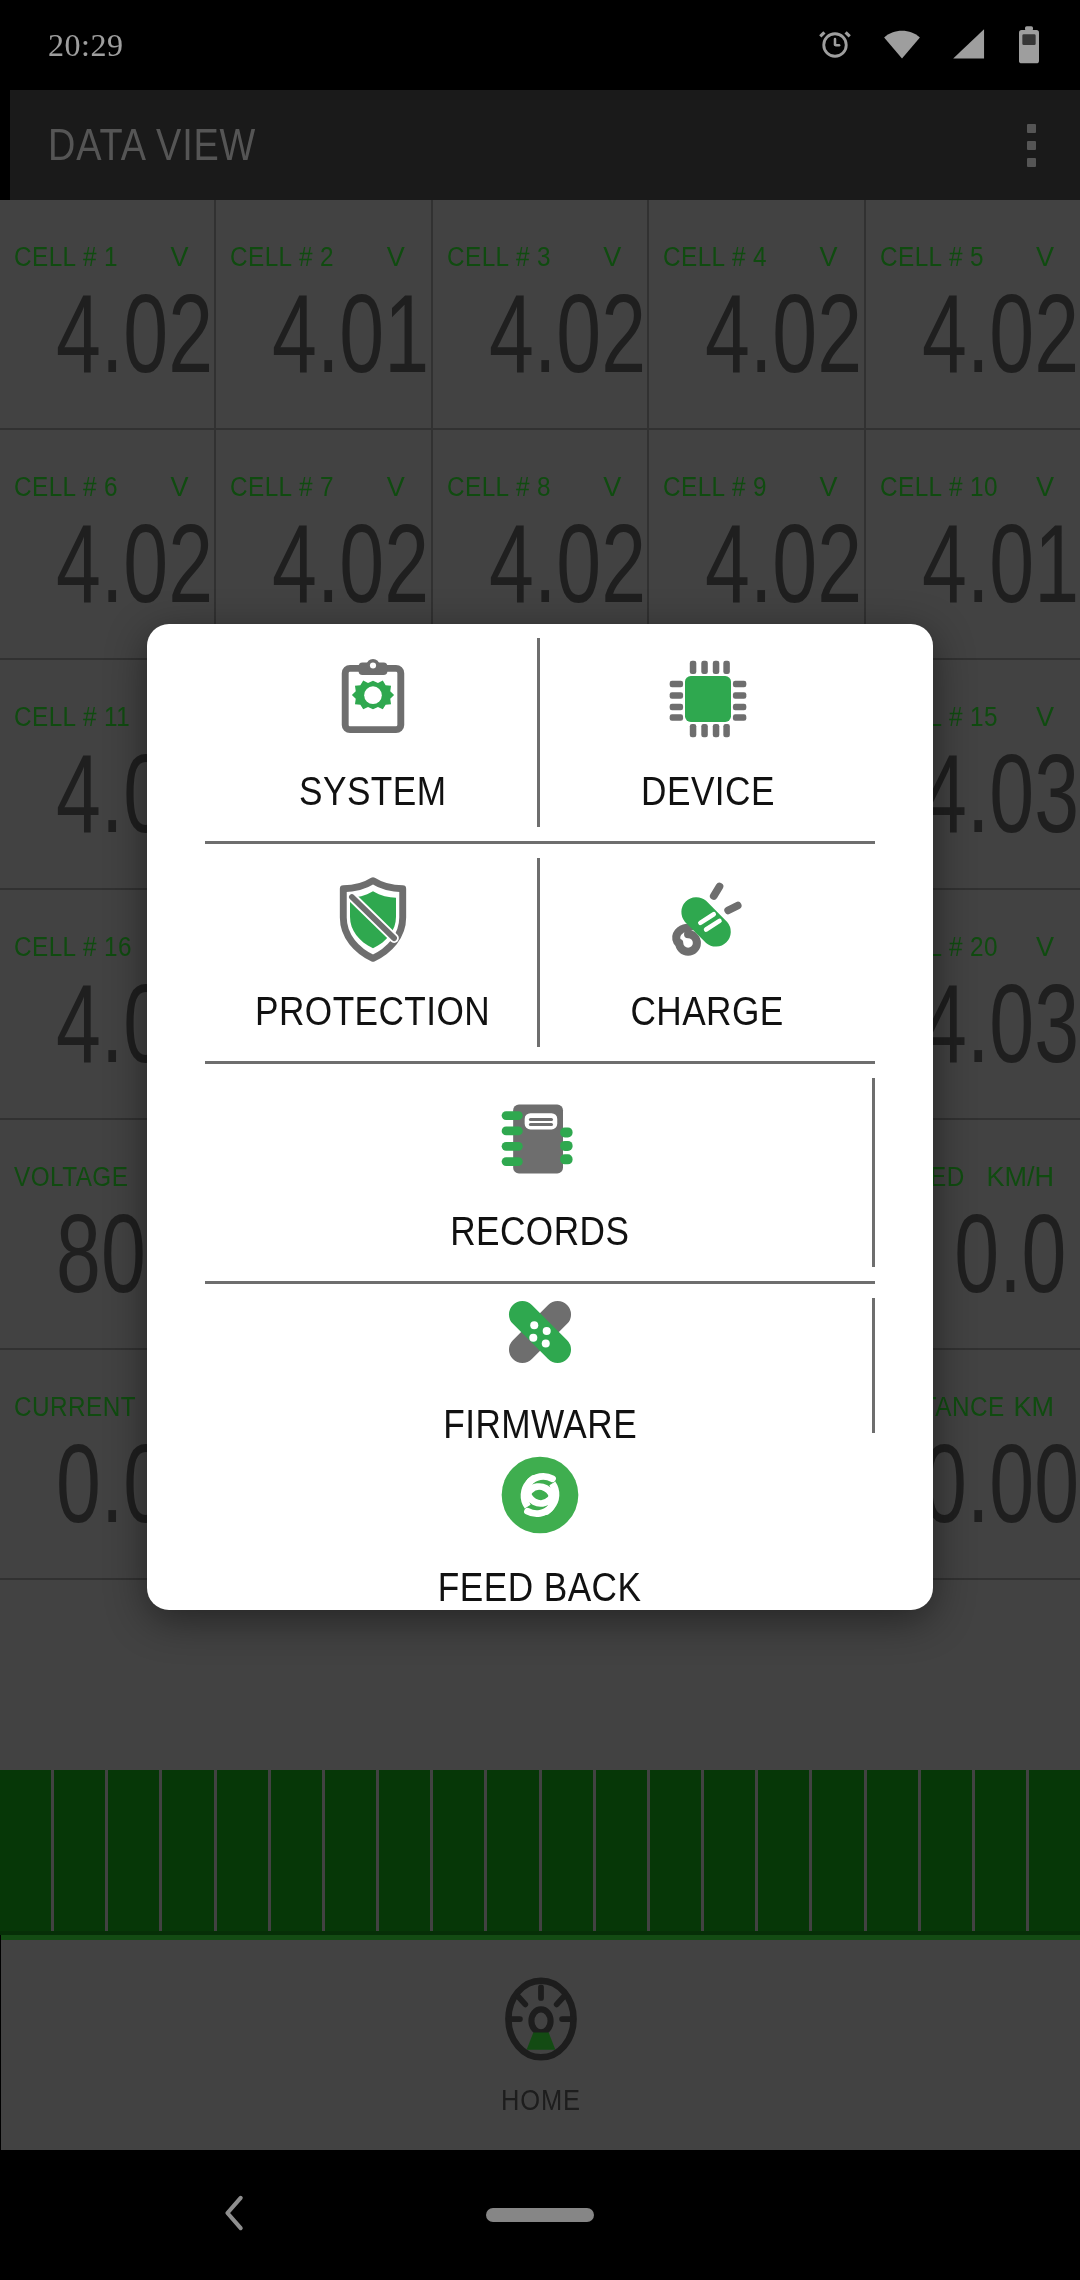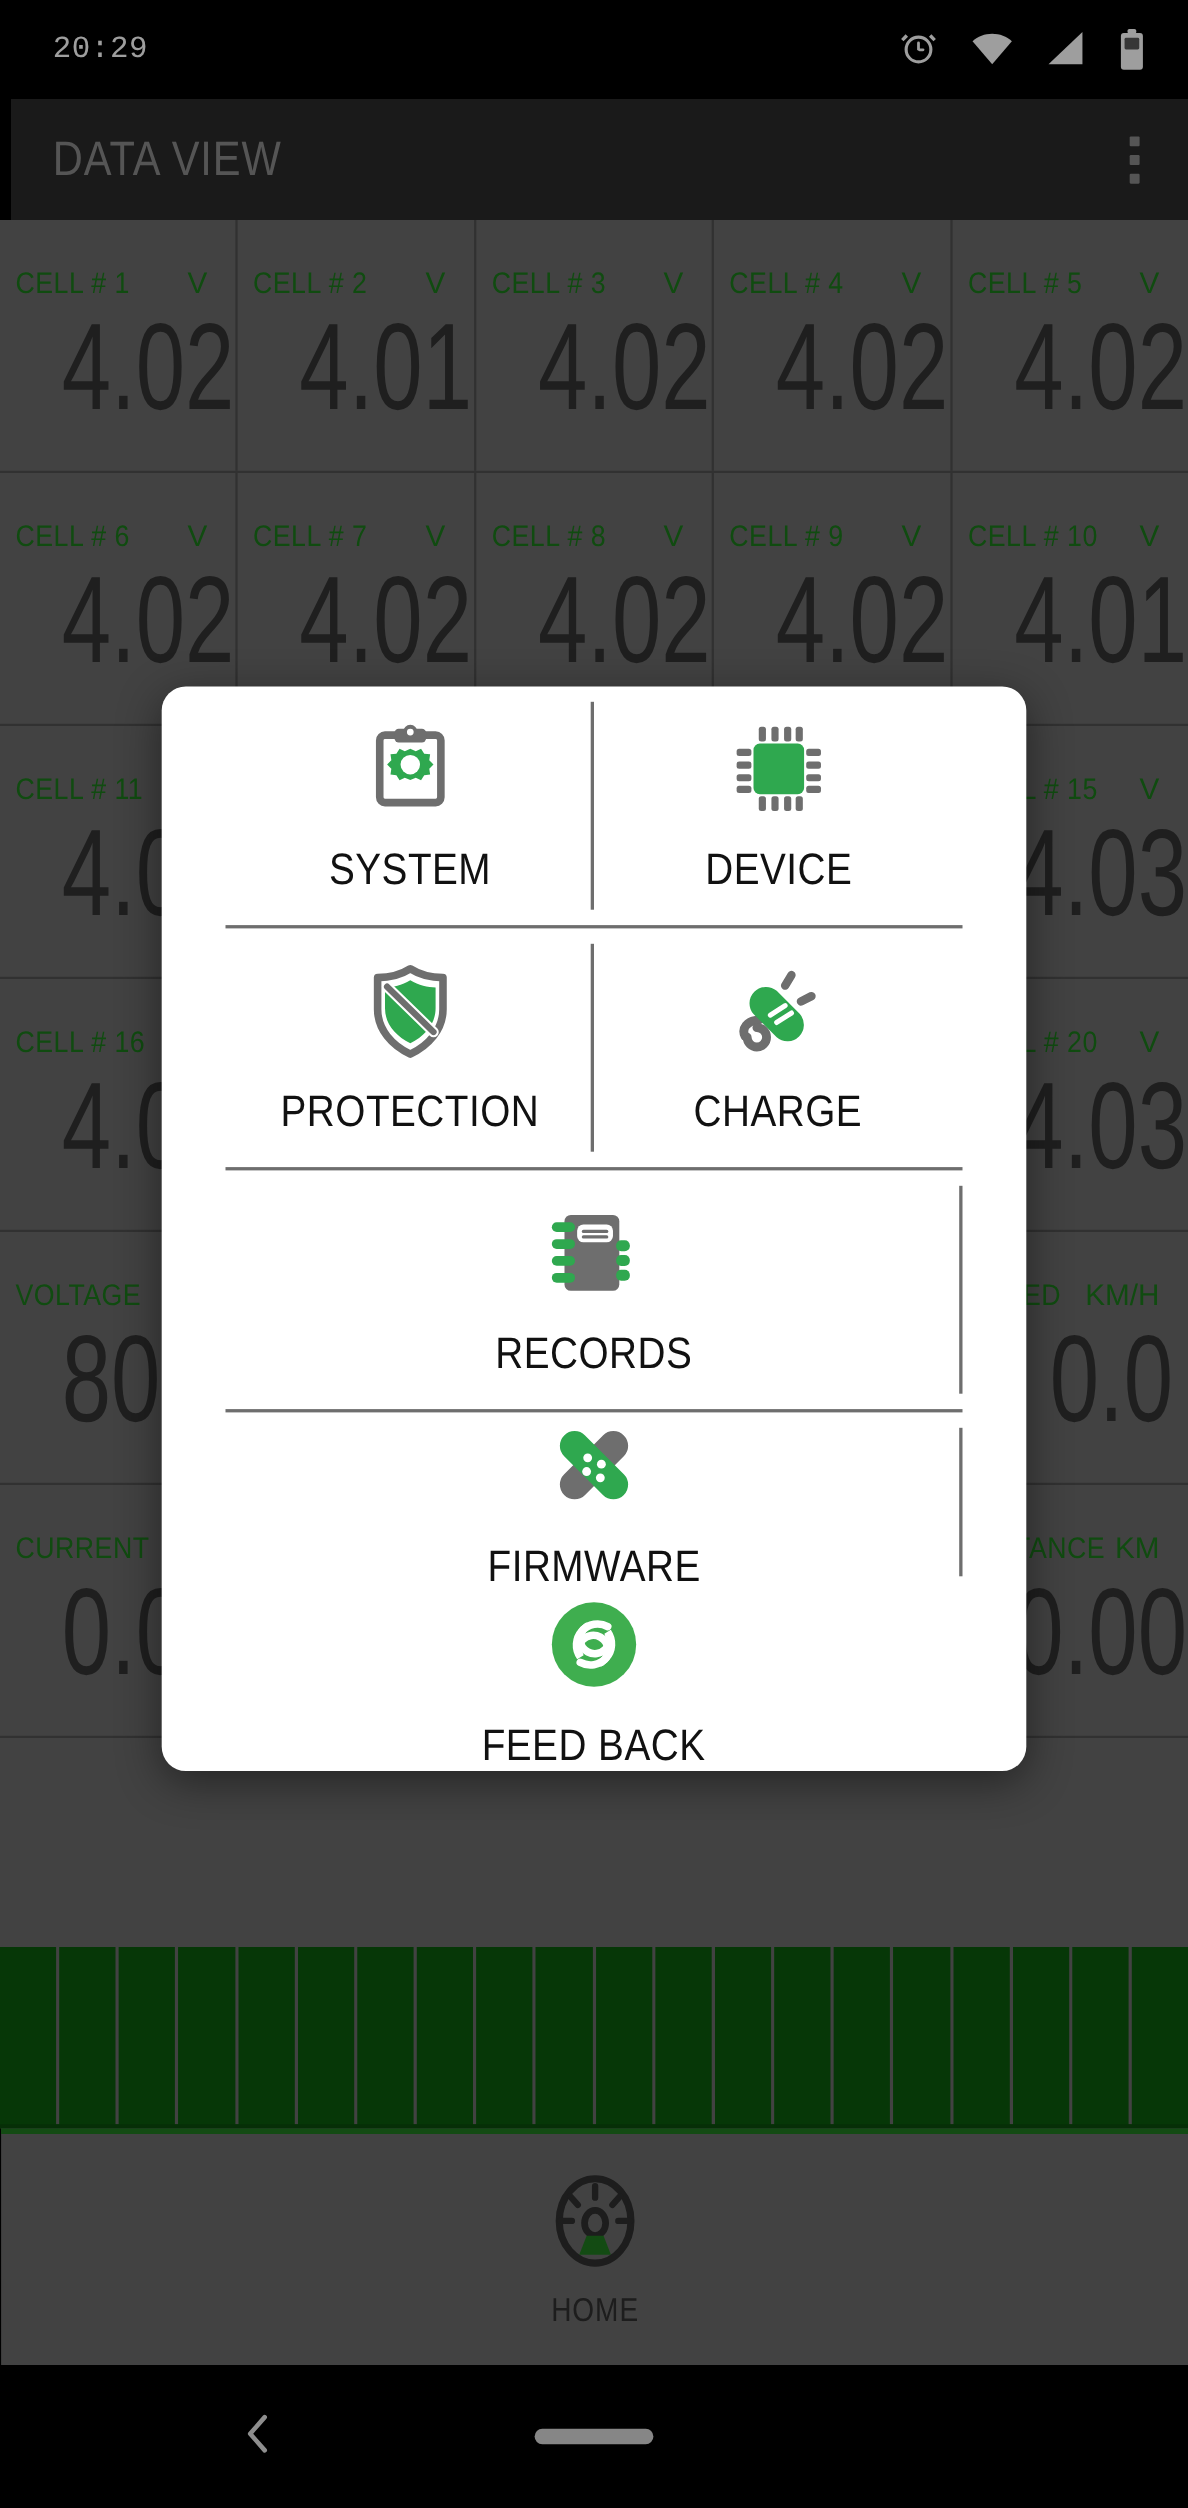--- a/index.html
+++ b/index.html
@@ -9,22 +9,22 @@
     position:relative; overflow:hidden;
   }
 
   
   #status-bar{
     position:absolute; top:0; left:0; width:1080px; height:90px;
     background:#000; display:flex; align-items:center;
     padding:0 38px 0 48px;
   }
   #status-clock{
-    color:#fff; font-size:28px; letter-spacing:0.5px;
-    font-family:Liberation Mono, monospace; font-weight:400;
+    color:#fff; font-size:32px; letter-spacing:0.5px;
+    font-family:Liberation Serif, serif; font-weight:400;
   }
   #status-icons{ margin-left:auto; display:flex; align-items:center; gap:28px; }
   #status-icons svg{ display:block; }
 
   
   #app-bar{
     position:absolute; top:90px; left:0; width:1080px; height:110px;
     background:#2b2b2b; display:flex; align-items:center;
     padding:0 32px 0 38px;
     margin-left:10px;

